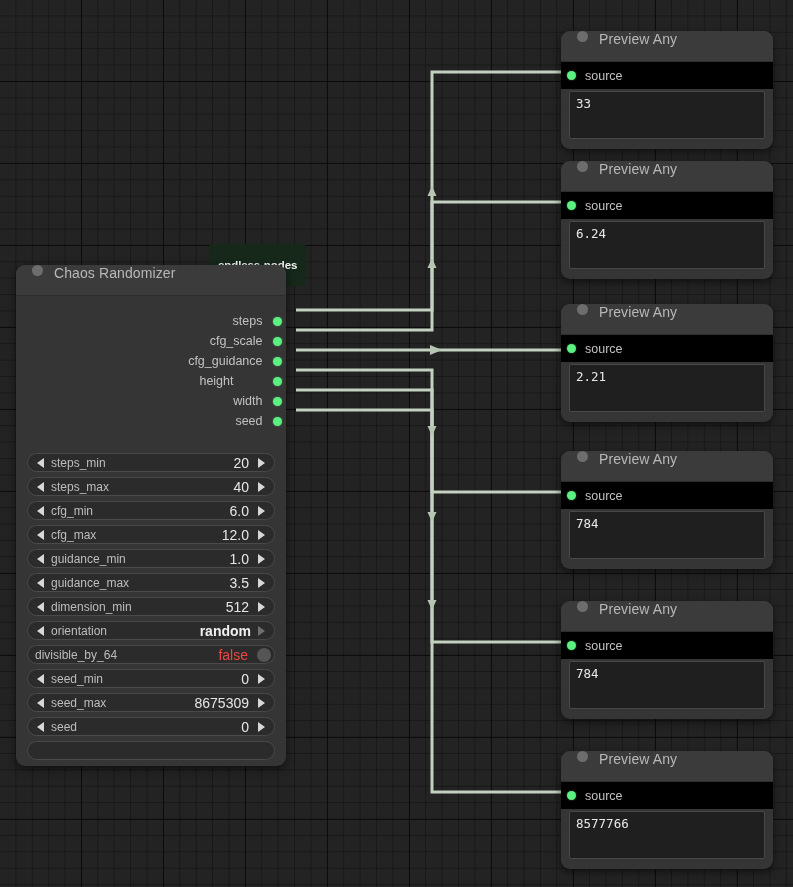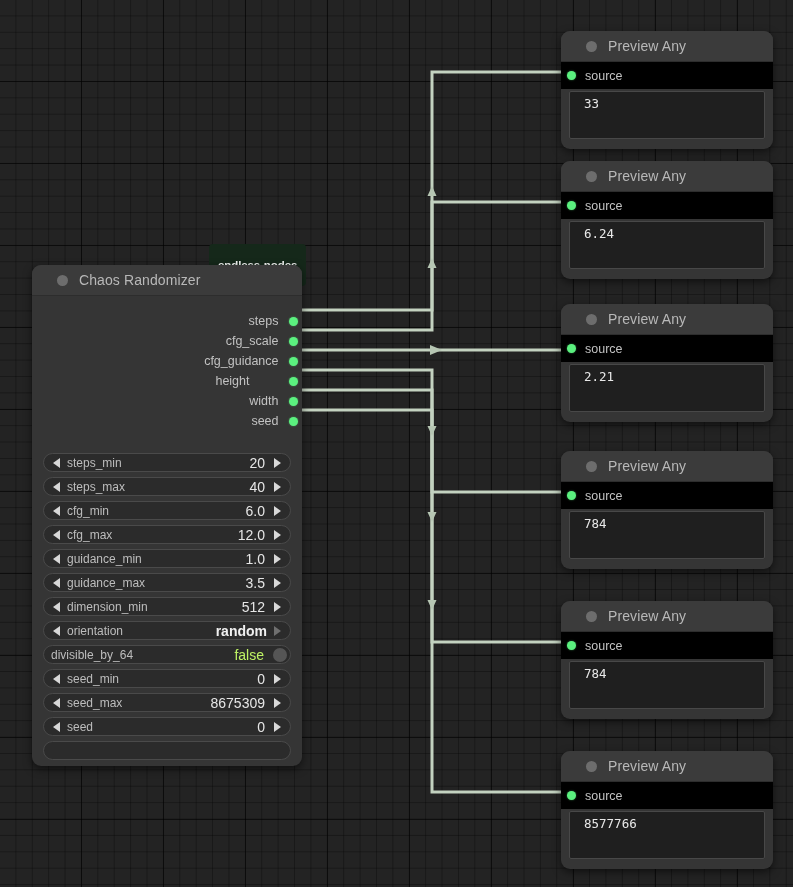--- a/index.html
+++ b/index.html
@@ -44,43 +44,43 @@
   .node {
     position: absolute;
     border-radius: 9px;
     background: #353535;
     box-shadow: 0 3px 9px rgba(0,0,0,0.55);
     overflow: hidden;
   }
   .node-header {
     height: 30px;
     display: flex;
-    align-items: center;
+    align-items: flex-start;
     background: #3b3b3b;
     border-bottom: 1px solid #2d2d2d;
-    padding-left: 25px;
+    padding-left: 16px;
   }
   .collapse-dot {
     width: 11px;
     height: 11px;
     border-radius: 50%;
     background: #6d6d6d;
     flex: 0 0 auto;
   }
   .node-title {
     margin-left: 11px;
     font-size: 14px;
     color: #b8b8b8;
     letter-spacing: 0.1px;
     white-space: nowrap;
   }
 
   
   #chaos-node {
-    left: 32px;
+    left: 16px;
     top: 265px;
     width: 270px;
     height: 501px;
     background: #353535;
   }
   #chaos-node .node-body {
     position: relative;
     height: 471px;
   }
   .out-slot {
@@ -153,21 +153,21 @@
     white-space: nowrap;
   }
   .w-value.bold { font-weight: bold; color: #f0f0f0; }
   .widget.combo .w-value { margin-right: 7px; }
   .widget.toggle {
     justify-content: flex-start;
   }
   .widget.toggle .w-name {
   }
   .widget.toggle .w-value {
-    color: #bef264;
+    color: #ef4444;
   }
   .toggle-knob {
     width: 14px;
     height: 14px;
     border-radius: 50%;
     background: #555;
     margin-right: 3px;
     flex: 0 0 auto;
   }
 
@@ -214,21 +214,21 @@
     font-size: 12.5px;
     color: #c2c2c2;
   }
   .preview-box {
     margin: 2px 8px 0 8px;
     height: 48px;
     background: #1f1f1f;
     border: 1px solid #484848;
     border-radius: 2px;
     box-sizing: border-box;
-    padding: 4px 14px;
+    padding: 4px 6px;
     font-family: "DejaVu Sans Mono", monospace;
     font-size: 12.5px;
     color: #e8e8e8;
     overflow: hidden;
     white-space: pre-wrap;
   }
 </style>
 </head>
 <body>
 

